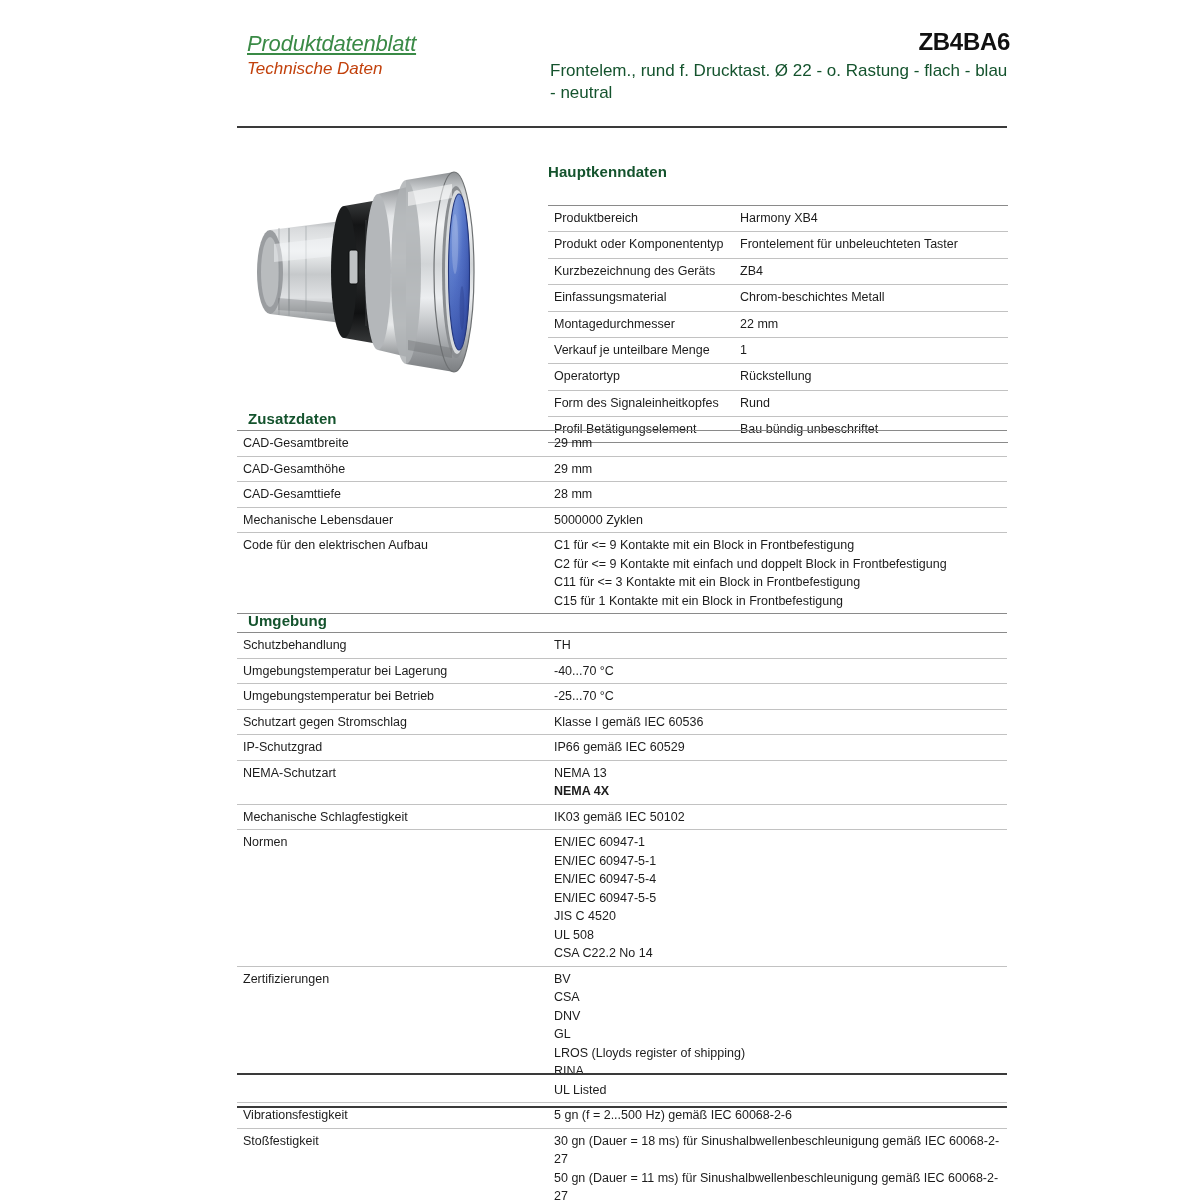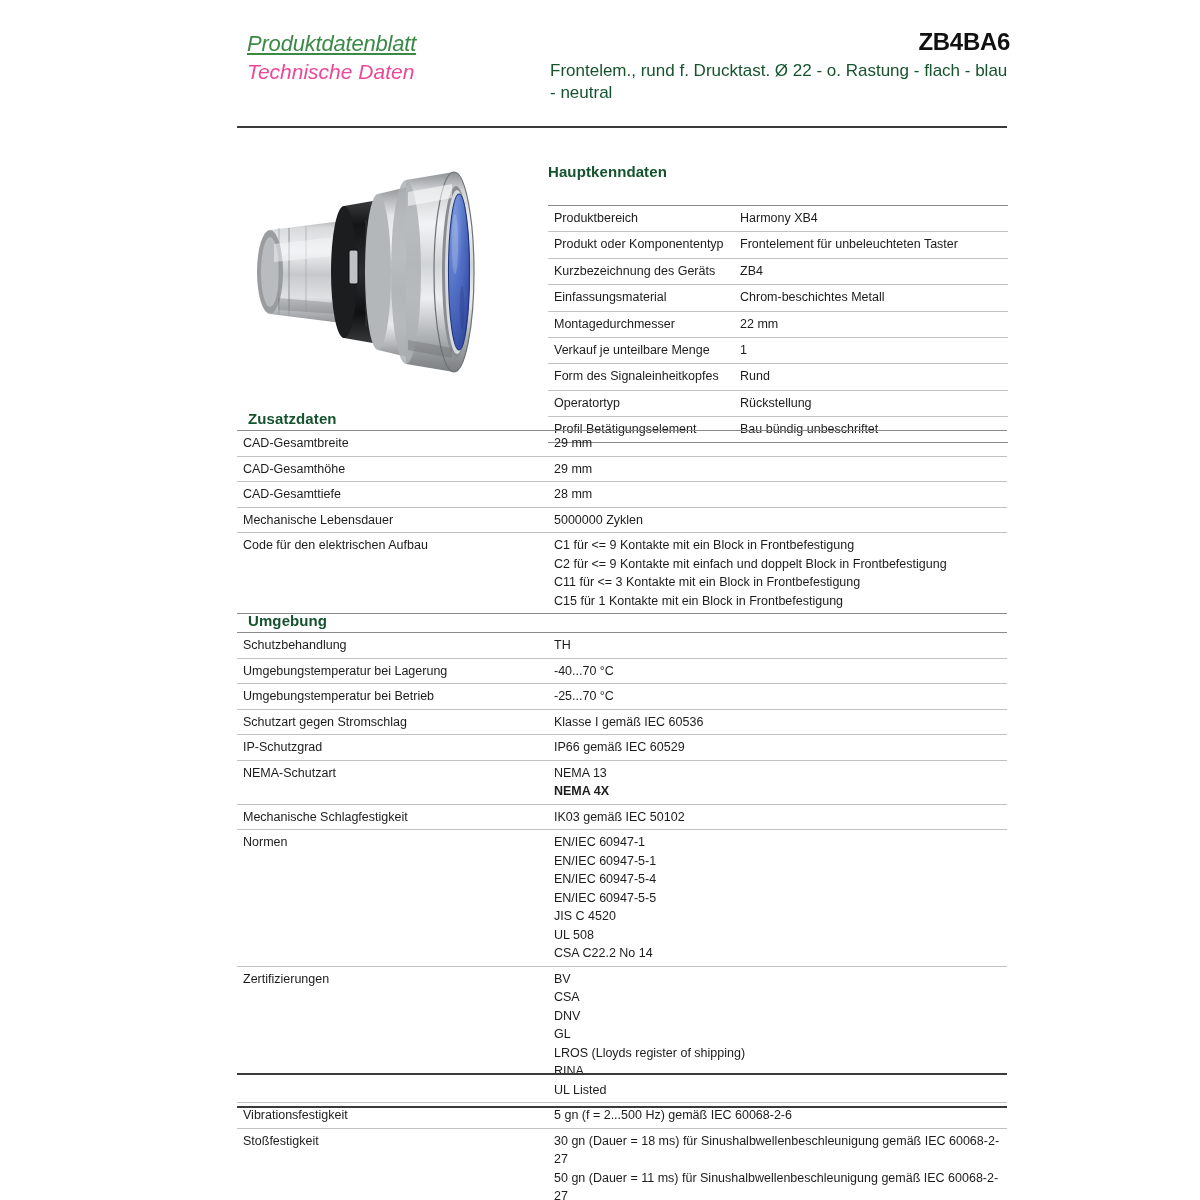--- a/index.html
+++ b/index.html
@@ -39,23 +39,23 @@
   .brand-title {
     font-size: 22px;
     font-style: italic;
     color: #3a8a46;
     letter-spacing: -0.2px;
     line-height: 1.05;
     white-space: nowrap;
     text-decoration: underline;
   }
   .brand-sub {
-    font-size: 21px;
+    font-size: 17px;
     font-style: italic;
-    color: #ec4899;
+    color: #c2410c;
     line-height: 1.2;
     margin-top: 4px;
     white-space: nowrap;
   }
   .product-block {
     position: absolute;
     left: 313px;
     top: 0px;
     width: 460px;
   }
@@ -285,26 +285,26 @@
       </tr>
       <tr>
         <td class="k">Montagedurchmesser</td>
         <td class="v">22 mm</td>
       </tr>
       <tr>
         <td class="k">Verkauf je unteilbare Menge</td>
         <td class="v">1</td>
       </tr>
       <tr>
+        <td class="k">Operatortyp</td>
+        <td class="v">Rückstellung</td>
+      </tr>
+      <tr>
         <td class="k">Form des Signaleinheitkopfes</td>
         <td class="v">Rund</td>
-      </tr>
-      <tr>
-        <td class="k">Operatortyp</td>
-        <td class="v">Rückstellung</td>
       </tr>
       <tr>
         <td class="k">Profil Betätigungselement</td>
         <td class="v">Bau bündig unbeschriftet</td>
       </tr>
     </tbody>
   </table>
 
   <div class="sec-head" style="left:248px; top:410px;">Zusatzdaten</div>
 

